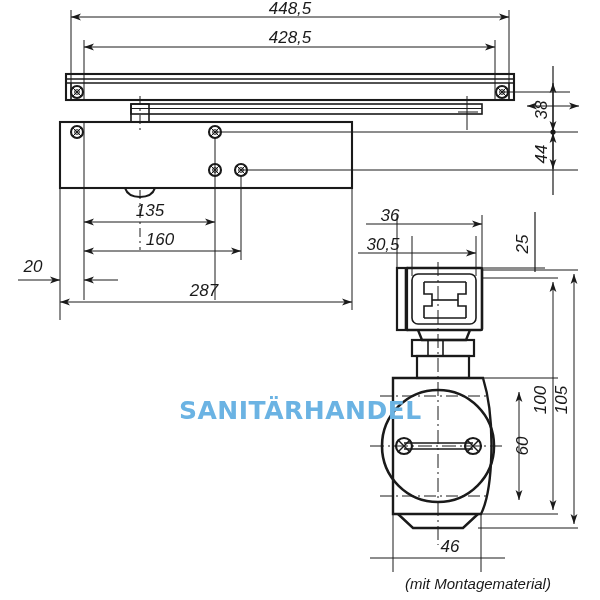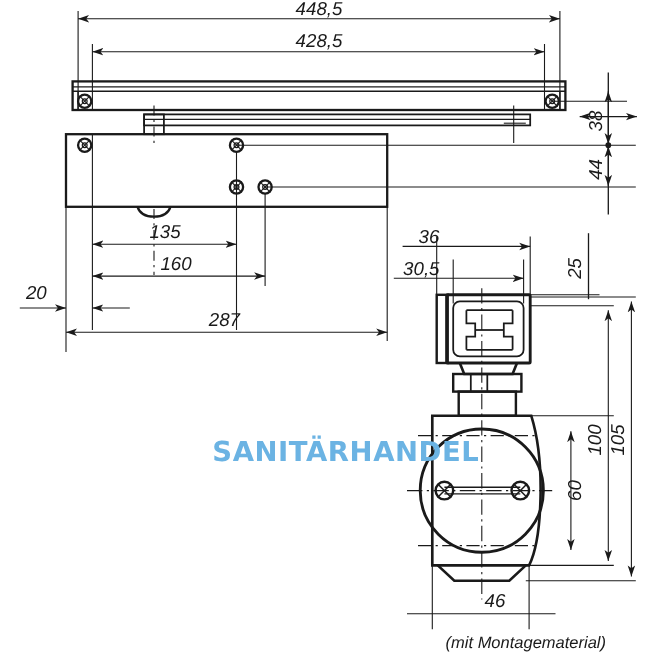--- a/index.html
+++ b/index.html
@@ -4,21 +4,21 @@
 <style>
   html,body{margin:0;padding:0;background:#ffffff;}
   body{width:600px;height:600px;overflow:hidden;
        font-family:"Liberation Sans", sans-serif;}
   #stage{position:relative;width:600px;height:600px;background:#fff;}
   svg{display:block;}
   .dimtext{font-family:"Liberation Sans", sans-serif;font-style:italic;
            font-size:17px;fill:#1a1a1a;}
   .captiontext{font-family:"Liberation Sans", sans-serif;font-style:italic;
            font-size:15px;fill:#1a1a1a;}
-  .wm-wrap{position:absolute;left:193px;top:398px;pointer-events:none;
+  .wm-wrap{position:absolute;left:179px;top:398px;pointer-events:none;
            user-select:none;}
   .wm-main{font-family:"DejaVu Sans", sans-serif;font-weight:bold;
            font-size:25px;letter-spacing:0.5px;line-height:1;}
   .wm-sub{font-family:"DejaVu Serif", serif;font-style:italic;
           font-weight:bold;font-size:31px;line-height:1;
           margin-top:-9px;margin-left:68px;}
 </style>
 </head>
 <body>
 

